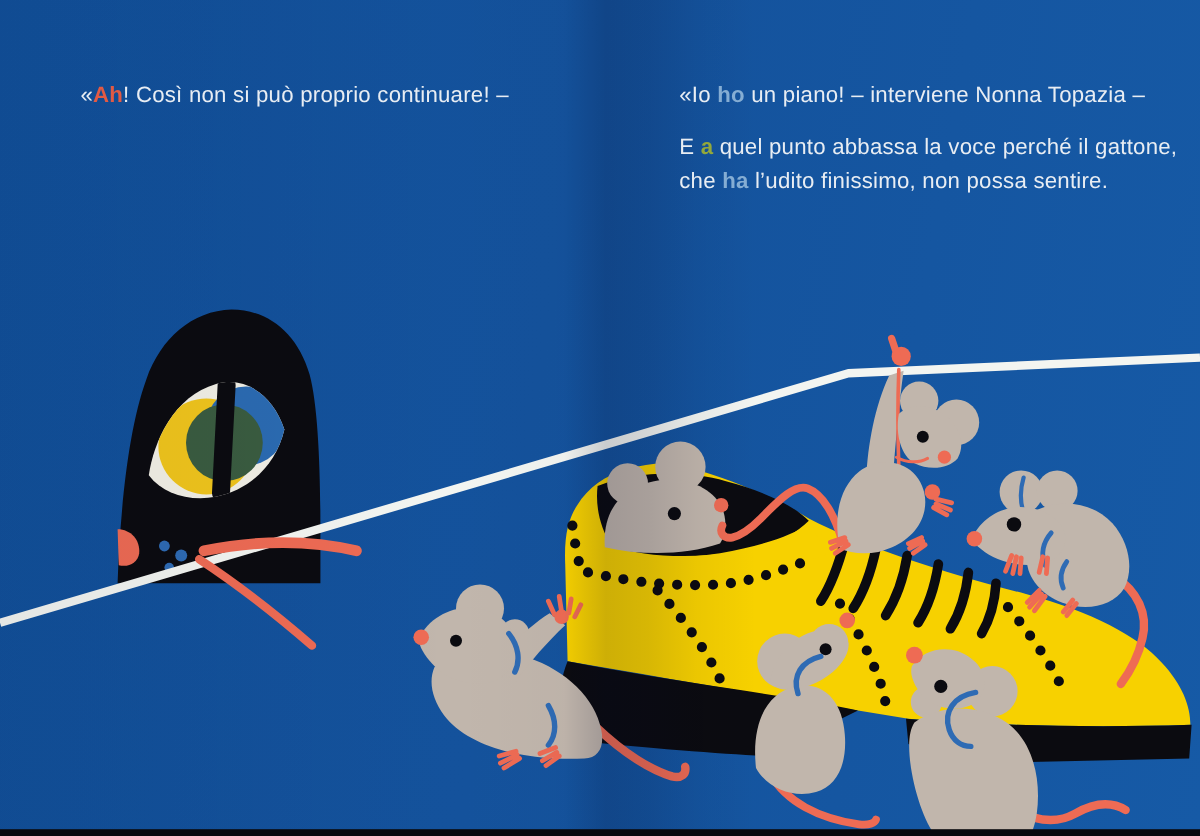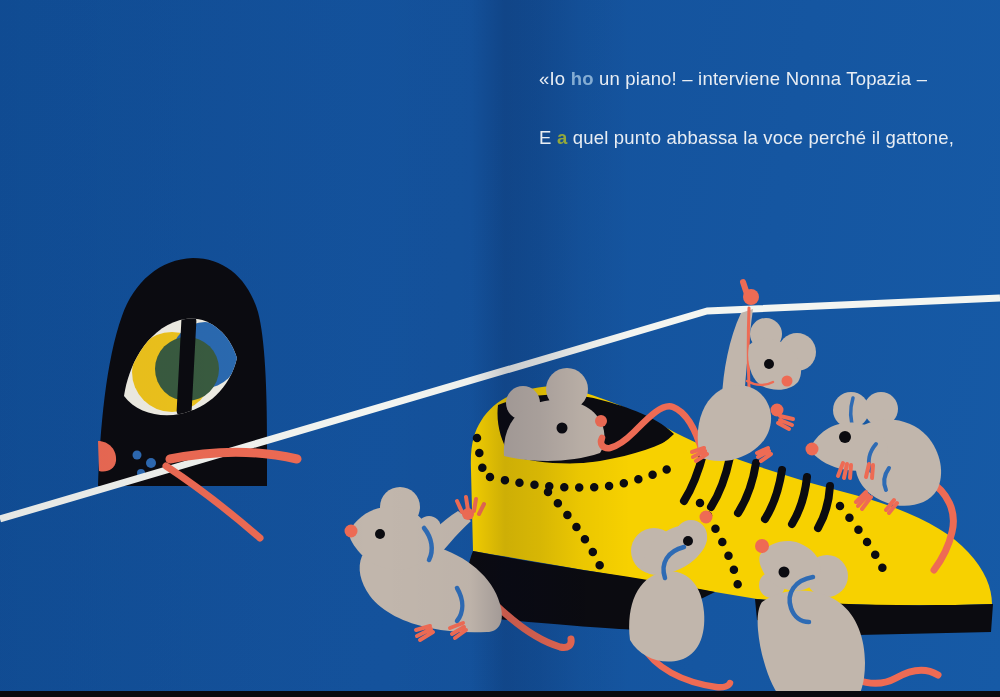--- a/index.html
+++ b/index.html
@@ -20,22 +20,22 @@
     background:linear-gradient(90deg,rgba(0,0,25,.06) 0%,rgba(0,0,25,0) 38%,
       rgba(0,0,30,.02) 47%,rgba(0,5,35,.17) 50.5%,rgba(0,5,35,.13) 54%,
       rgba(0,0,25,.05) 58%,rgba(0,0,0,0) 63%);
   }
   .bottom-bar{position:absolute;left:0;bottom:0;width:100%;height:6px;background:#0A0A0E;z-index:8;}
   .textcol{
     position:absolute;top:64px;z-index:10;color:var(--text-white);
     font-size:18.5px;line-height:29px;letter-spacing:.2px;white-space:nowrap;
   }
   .textcol.left{left:67px;}
-  .textcol.right{left:539px;}
-  .para + .para{margin-top:30px;}
+  .textcol.right{left:566px;}
+  .para + .para{margin-top:14px;}
   .hl{font-weight:bold;}
   .hl-red{color:var(--highlight-red);}
   .hl-blue{color:var(--highlight-blue);}
   .hl-green{color:var(--highlight-green);}
   
   .ink{fill:var(--ink-black);}
   .yellow{fill:var(--shoe-yellow);}
   .gray{fill:var(--mouse-gray);}
   .coralF{fill:var(--coral);}
   .coralS{stroke:var(--coral);fill:none;stroke-linecap:round;}
@@ -188,25 +188,27 @@
       <circle class="coralF" cx="762" cy="546" r="7"></circle>
       <circle class="ink" cx="784" cy="572" r="5.5"></circle>
       <path class="blueS" stroke-width="4.5" d="M 813 577 C 795 580 786 593 791 608 C 794 617 801 622 809 622"></path>
     </g>
   </svg>
 
   <div class="gutter-shade"></div>
 
   <div class="textcol left">
       <div class="para">
+        <div class="tline"><span>«</span><span class="hl hl-red">Ah</span><span>! Così non si può proprio continuare! –</span></div>
       </div>
     </div>
   <div class="textcol right">
       <div class="para">
         <div class="tline"><span>«Io </span><span class="hl hl-blue">ho</span><span> un piano! – interviene Nonna Topazia –</span></div>
       </div>
       <div class="para">
         <div class="tline"><span>E </span><span class="hl hl-green">a</span><span> quel punto abbassa la voce perché il gattone,</span></div>
+        <div class="tline"><span>che </span><span class="hl hl-blue">ha</span><span> l’udito finissimo, non possa sentire.</span></div>
       </div>
     </div>
 
   <div class="bottom-bar"></div>
 </div>
 
 </body></html>

